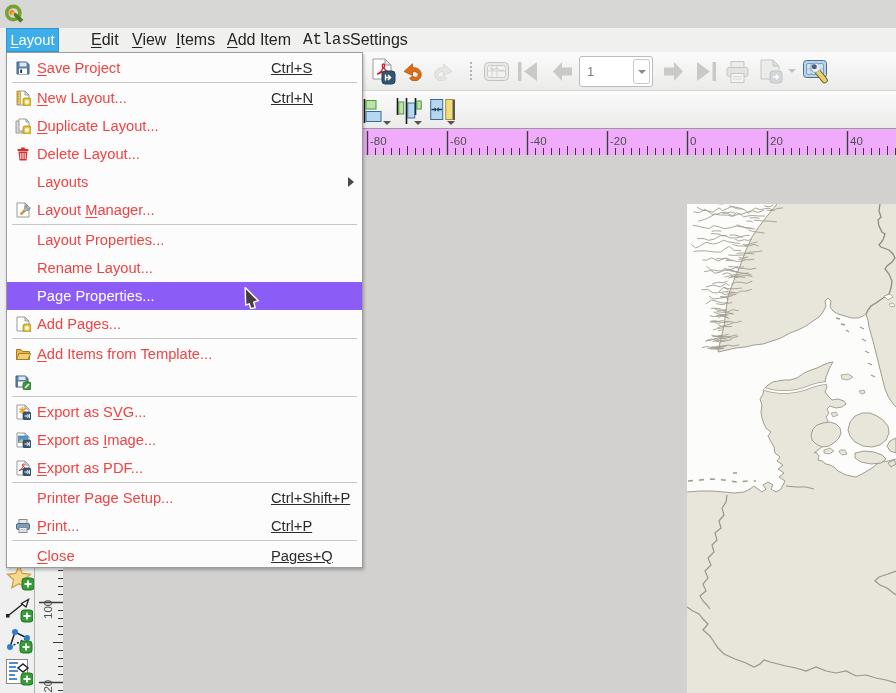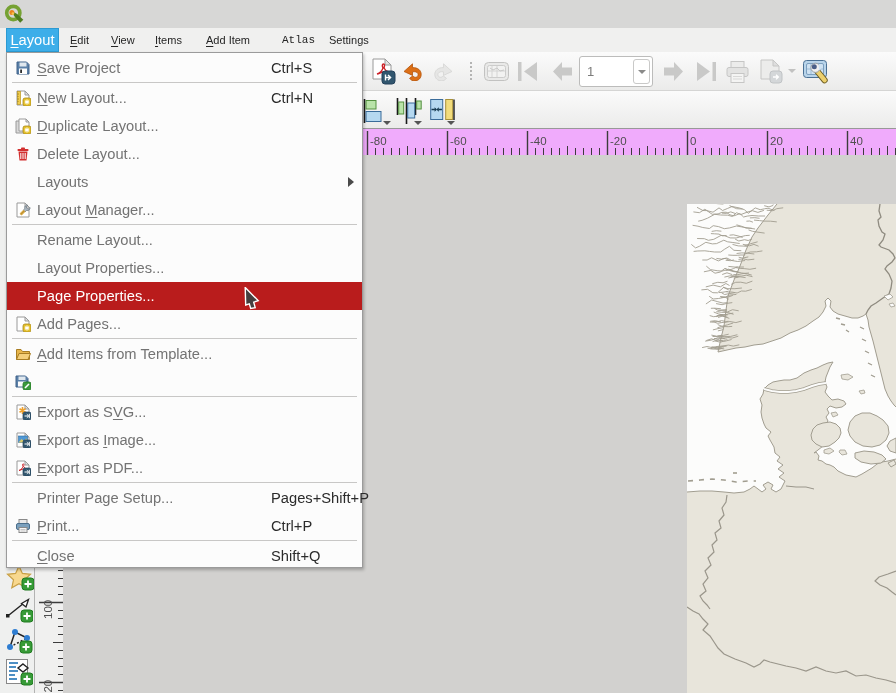--- a/index.html
+++ b/index.html
@@ -2,21 +2,21 @@
 <html><head>
 <meta charset="utf-8">
 <style>
   html,body{margin:0;padding:0;}
   body{width:896px;height:693px;overflow:hidden;position:relative;
        font-family:"Liberation Sans", sans-serif;background:#d2d1cf;}
   .abs{position:absolute;}
   
   #titlebar{left:0;top:0;width:896px;height:28px;background:#d7d7d6;}
   #menubar{left:0;top:28px;width:896px;height:24px;background:#f0f0ef;}
-  .mitem{position:absolute;top:0;height:40px;line-height:24px;font-size:11px;color:#252525;}
+  .mitem{position:absolute;top:0;height:40px;line-height:24px;font-size:16px;color:#252525;margin-left:21px;}
   #layoutsel{position:absolute;left:6px;top:0;width:53px;height:24px;background:#3daee9;
              border:1px solid #2c9ad2;box-sizing:border-box;color:#fff;font-size:14.7px;
              line-height:22px;text-align:center;}
   u{text-decoration:underline;text-underline-offset:2px;}
   
   #tb1{left:0;top:52px;width:896px;height:39px;background:linear-gradient(#fbfbfb,#ebebea);
        border-bottom:1px solid #d5d5d4;box-sizing:border-box;}
   #tb2{left:0;top:91px;width:896px;height:38px;background:linear-gradient(#fbfbfb,#ebebea);
        border-bottom:1px solid #989898;box-sizing:border-box;}
   
@@ -25,26 +25,26 @@
   #lefttb{left:0;top:52px;width:34px;height:641px;background:#eff0ef;border-right:1px solid #b3b3b2;box-sizing:content-box;}
   #vruler{left:35px;top:155px;width:28px;height:538px;background:#f0f0ef;}
   #page{left:687px;top:204px;width:209px;height:489px;background:#fcfcfb;}
   
   #menu{left:6px;top:52px;width:357px;height:516px;background:#fcfcfc;
         border:1px solid #9b9b9b;box-sizing:border-box;
         box-shadow:1px 2px 3px rgba(0,0,0,0.25);}
   .mrow{position:relative;height:28px;}
   .mrow .ic{position:absolute;left:8px;top:6px;width:16px;height:16px;}
   .mrow .lb{position:absolute;left:30px;top:0;height:28px;line-height:28px;
-            font-size:14.7px;color:#737373;white-space:pre;}
+            font-size:14.7px;color:#ef4444;white-space:pre;}
   .mrow .sc{position:absolute;left:264px;top:0;height:28px;line-height:28px;
-            font-size:14.7px;color:#2b2b2b;}
+            font-size:14.7px;color:#2b2b2b;text-decoration:underline;}
   .msep{height:2px;position:relative;}
   .msep::after{content:"";position:absolute;left:5px;right:5px;top:0px;height:1px;background:#c8c7c6;}
-  .hl{background:#b91c1c;}
+  .hl{background:#8b5cf6;}
   .hl .lb{color:#ffffff;}
   .subarr{position:absolute;right:8px;top:9px;width:0;height:0;
           border-left:6px solid #4a4a4a;border-top:5px solid transparent;border-bottom:5px solid transparent;}
 </style>
 </head>
 <body>
 <div class="abs" id="titlebar">
 <svg style="position:absolute;left:4px;top:4px;" width="21" height="20" viewBox="0 0 21 20">
   <circle cx="9.3" cy="9" r="6.6" fill="none" stroke="#76a233" stroke-width="3.6"></circle>
   <path d="M9.9,8.2 L13.2,10 L19.3,15.7 L16.2,18.8 L10.6,12.6 L8.6,9.6 Z" fill="#4e7d1e"></path>
@@ -313,24 +313,24 @@
           <path d="M2,1 h8 l4,4 v10 h-12 Z" fill="#fff" stroke="#9a9a9a"></path>
           <path d="M10,1 l4,4 h-4 Z" fill="#e2e2e2" stroke="#9a9a9a"></path>
           <path d="M12.8,3.2 a2.6,2.6 0 0 0 -3,3.4 l-1.6,1.6 1.8,1.8 1.6,-1.6 a2.6,2.6 0 0 0 3.4,-3 l-1.6,1.5 -1.6,-0.5 -0.5,-1.6 Z" fill="#aeb9c2" stroke="#67737d" stroke-width="0.7"></path>
           <path d="M9.4,8.8 L5.6,12.6" stroke="#d9a944" stroke-width="2.8"></path>
           <path d="M9.4,8.8 L5.6,12.6" stroke="#9a7520" stroke-width="0.6" fill="none"></path>
         </svg></span>
       <span class="lb">Layout <u>M</u>anager...</span>
     </div>
   <div class="msep"></div>
   <div class="mrow">
+      <span class="lb">Layout Properties...</span>
+    </div>
+  <div class="mrow">
       <span class="lb">Rename Layout...</span>
-    </div>
-  <div class="mrow">
-      <span class="lb">Layout Properties...</span>
     </div>
   <div class="mrow hl">
       <span class="lb">Page Properties...</span>
     </div>
   <div class="mrow">
       <span class="ic" id="ic-addpg"><svg width="16" height="16" viewBox="0 0 16 16">
           <path d="M2,1 h8 l4,4 v10 h-12 Z" fill="#fff" stroke="#9a9a9a"></path>
           <path d="M10,1 l4,4 h-4 Z" fill="#e2e2e2" stroke="#9a9a9a"></path>
           <rect x="8" y="8" width="8" height="8" rx="2" fill="#e5c028" stroke="#a8881a" stroke-width="0.8"></rect>
           <g stroke="#fff" stroke-width="1.1">
@@ -386,33 +386,33 @@
           <path d="M10,1 l4,4 h-4 Z" fill="#e2e2e2" stroke="#9a9a9a"></path>
           <path d="M4,10.5 c2,-0.8 3.3,-2 4,-4 c-0.7,-1.3 -0.7,-2.6 0.3,-2.6 c1,0 0.7,1.6 0.3,2.6 c0.7,1.3 1.6,2.2 3,2.6 c-1.4,0.3 -2.7,0.3 -3.7,0 c-1.3,0.4 -2.6,1 -3.9,1.4 Z" fill="none" stroke="#cc2229" stroke-width="1"></path>
           <rect x="8" y="8" width="8" height="8" rx="2" fill="#31566e" stroke="#24415a" stroke-width="0.7"></rect>
           <path d="M9.5,12 h4 M11.8,10.2 l1.9,1.8 -1.9,1.8 M14.3,9.8 v4.4" stroke="#fff" stroke-width="1" fill="none"></path>
         </svg></span>
       <span class="lb"><u>E</u>xport as PDF...</span>
     </div>
   <div class="msep"></div>
   <div class="mrow">
       <span class="lb">Printer Page Setup...</span>
-      <span class="sc">Pages+Shift+P</span>
+      <span class="sc">Ctrl+Shift+P</span>
     </div>
   <div class="mrow">
       <span class="ic" id="ic-print"><svg width="16" height="16" viewBox="0 0 16 16">
           <rect x="4" y="1.5" width="8" height="4" fill="#e9e9e9" stroke="#8a8a8a"></rect>
           <rect x="1.5" y="5.5" width="13" height="6" rx="1.5" fill="#7ba0bd" stroke="#4c6f8c"></rect>
           <rect x="4" y="9.5" width="8" height="5" fill="#f6f6f6" stroke="#8a8a8a"></rect>
           <path d="M5.5,11.5 h5 M5.5,13 h5" stroke="#bbb" stroke-width="0.8"></path>
         </svg></span>
       <span class="lb"><u>P</u>rint...</span>
       <span class="sc">Ctrl+P</span>
     </div>
   <div class="msep"></div>
   <div class="mrow">
       <span class="lb"><u>C</u>lose</span>
-      <span class="sc">Shift+Q</span>
+      <span class="sc">Pages+Q</span>
     </div>
 </div>
 <svg class="abs" id="cursor" style="left:244px;top:287px;" width="18" height="26" viewBox="0 0 18 26">
   <path d="M 1.2,0.5 L 14.2,13.6 L 9.7,15.2 L 11.2,20.6 L 6.7,21.4 L 5.3,16.9 L 1.7,18 Z" fill="#453e3e" stroke="#fff" stroke-width="1.4"></path>
 </svg>
 
 </body></html>

